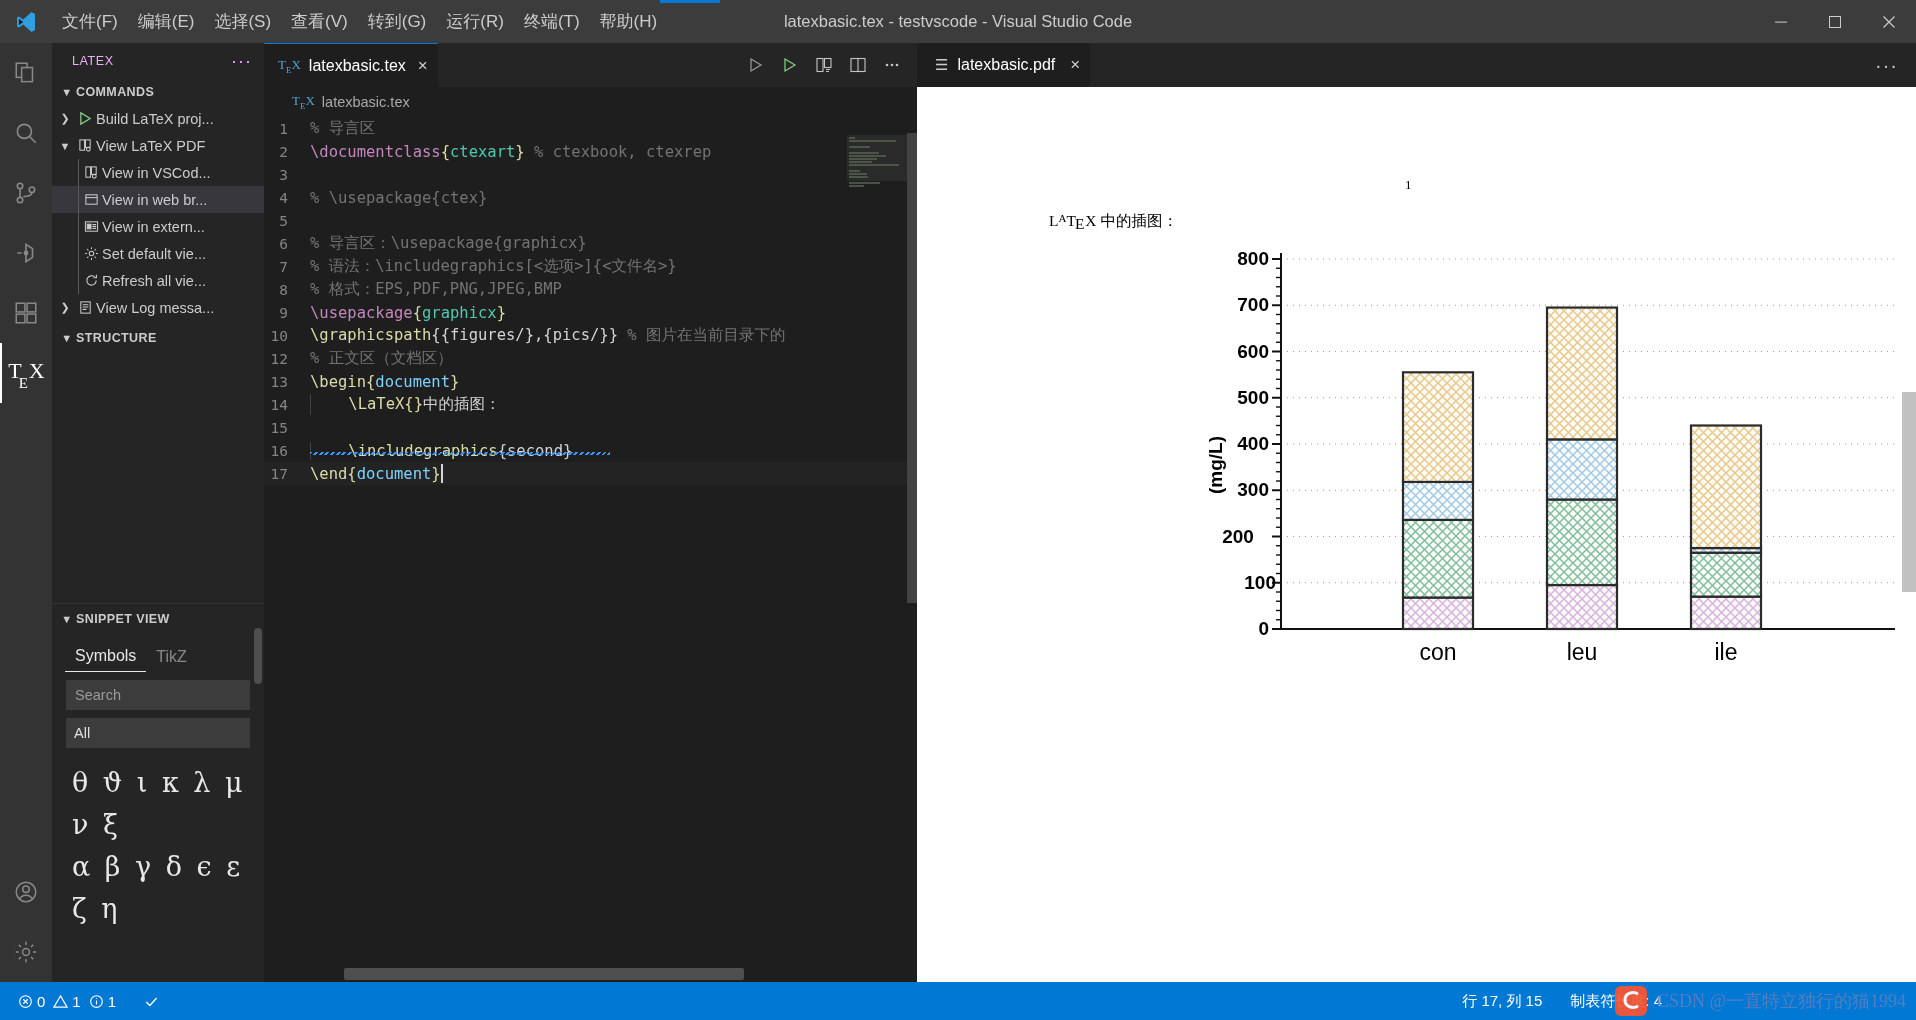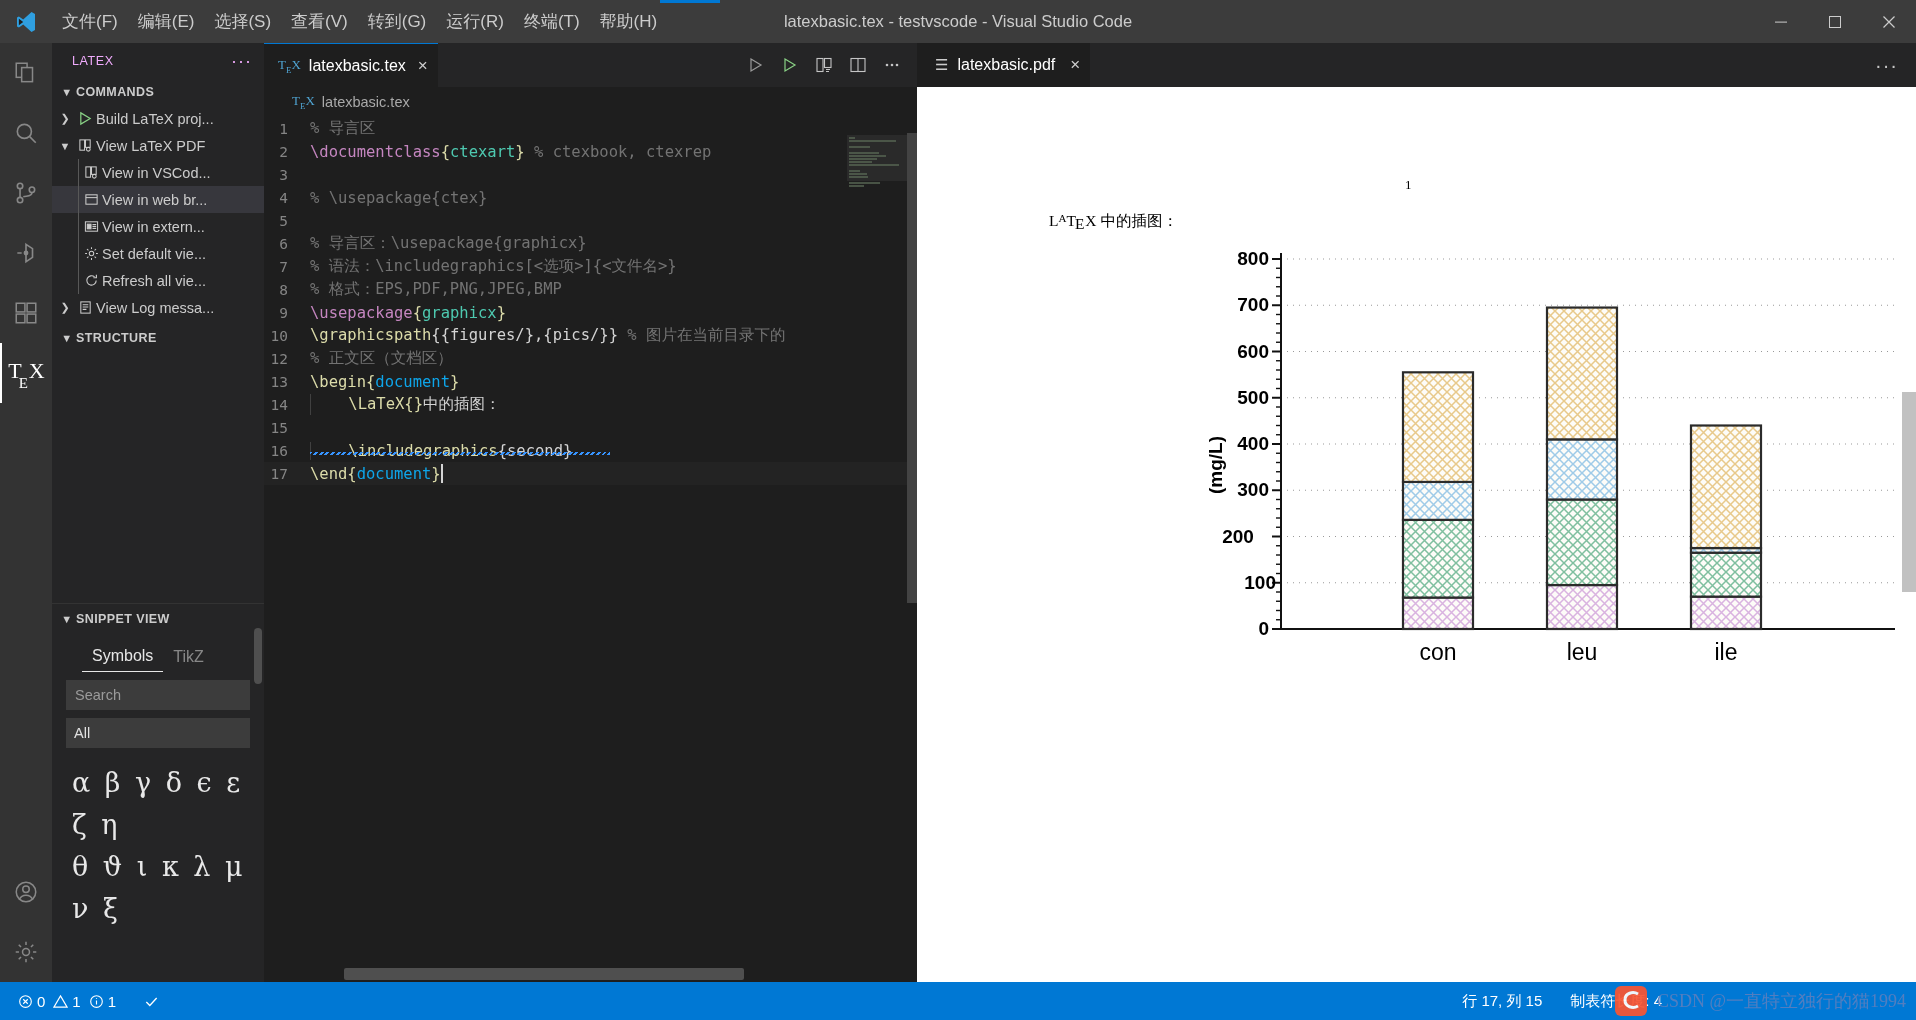--- a/index.html
+++ b/index.html
@@ -37,21 +37,21 @@
   .twisty{ width:18px; text-align:center; font-size:11px; color:#cccccc; }
   .row{ height:27px; display:flex; align-items:center; font-size:14.5px; color:#cccccc; white-space:nowrap; overflow:hidden; padding-right:4px;}
   .row.selected{ background:#37373d; }
   .row .ico{ width:22px; display:flex; align-items:center; justify-content:center; flex:0 0 22px;}
   .row .ico svg{ width:15px; height:15px; }
   .row .lbl{ overflow:hidden; text-overflow:ellipsis; }
   .indent1{ padding-left:4px; }
   .indent2{ padding-left:28px; position:relative;}
   .indent2:before{ content:""; position:absolute; left:26px; top:0; bottom:0; width:1px; background:#585858;}
   #snippet{ position:absolute; left:0; right:0; bottom:0; top:560px; border-top:1px solid #333;}
-  .tabs-row{ display:flex; height:38px; align-items:flex-end; padding-left:30px; }
+  .tabs-row{ display:flex; height:38px; align-items:flex-end; padding-left:13px; }
   .stab{ font-size:16px; color:#888; padding:0 10px 6px 10px;}
   .stab.on{ color:#e7e7e7; border-bottom:1px solid #e7e7e7; }
   #searchbox{ margin:8px 14px 0 14px; height:30px; background:#3c3c3c; border:1px solid #3c3c3c; color:#9b9b9b;
               font-size:14.5px; display:flex; align-items:center; padding:0 8px;}
   #allbtn{ margin:8px 14px 0 14px; height:30px; background:#3c3c3c; color:#e0e0e0; font-size:14.5px;
            display:flex; align-items:center; padding:0 8px;}
   #symbols{ color:#e8e8e8; font-family:"DejaVu Serif","Liberation Serif",serif; font-size:27px; padding:14px 0 0 20px; line-height:1.55; letter-spacing:3px;}
   #sb-scroll{ position:absolute; right:2px; top:585px; width:8px; height:56px; background:#4f4f4f; border-radius:4px;}
 
   
@@ -64,21 +64,21 @@
   #tabactions{ margin-left:auto; display:flex; align-items:center; gap:4px; padding-right:10px; color:#c5c5c5;}
   .tact{ width:30px; height:30px; display:flex; align-items:center; justify-content:center;}
   .tact svg{ width:18px; height:18px;}
   #breadcrumb{ height:30px; display:flex; align-items:center; gap:7px; padding-left:28px; font-size:14.5px; color:#a9a9a9;}
   #codearea{ position:absolute; left:0; right:0; top:74px; bottom:0; overflow:hidden; }
   .cl{ display:flex; height:23px; align-items:center; font-family:"DejaVu Sans Mono","Liberation Mono",monospace; font-size:15.5px; white-space:pre; }
   .ln{ width:46px; text-align:right; color:#858585; flex:0 0 46px; padding-right:22px; font-size:14.5px;}
   .code{ padding-left:0; }
   .cmt{ color:#737373; }
   .kw { color:#C586C0; }
-  .ctl{ color:#0ea5e9; }
+  .ctl{ color:#7dd3fc; }
   .brc{ color:#DCDCAA; }
   .cy { color:#4EC9B0; }
   .txt{ color:#d4d4d4; }
   #minimap{ position:absolute; right:10px; top:74px; width:60px; bottom:0; }
   #minimap-thumb{ position:absolute; left:0; top:18px; width:60px; height:46px; background:#2a2a2a;}
   #ed-scroll{ position:absolute; right:0; top:90px; width:10px; height:470px; background:#434343; }
   #hbar{ position:absolute; left:80px; bottom:2px; width:400px; height:12px; background:#4f4f4f; border-radius:2px;}
 
   
   #pdfpanel{ position:absolute; right:0; top:43px; width:999px; bottom:38px; background:#252526; }
@@ -317,22 +317,22 @@
       <span class="twisty">▼</span>
       <span>SNIPPET VIEW</span>
     </div>
     <div class="tabs-row">
       <div class="stab on">Symbols</div>
       <div class="stab">TikZ</div>
     </div>
     <div id="searchbox">Search</div>
     <div id="allbtn">All</div>
     <div id="symbols">
+      <div>θ ϑ ι κ λ μ ν ξ</div>
       <div>α β γ δ ϵ ε ζ η</div>
-      <div>θ ϑ ι κ λ μ ν ξ</div>
     </div>
   </div>
 </div>
 
 <div id="editor">
   <div id="tabbar">
     <div id="etab">
       <span class="texicon">T<sub style="font-size:9px">E</sub>X</span>
       <span>latexbasic.tex</span>
       <span class="x">×</span>

